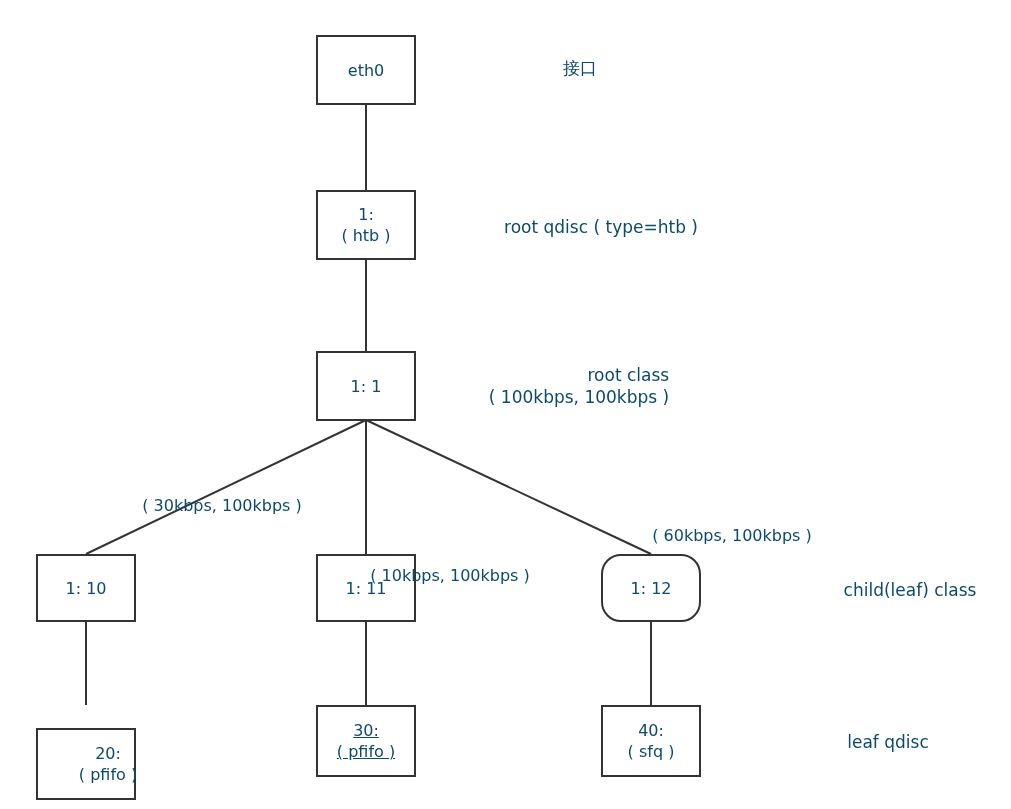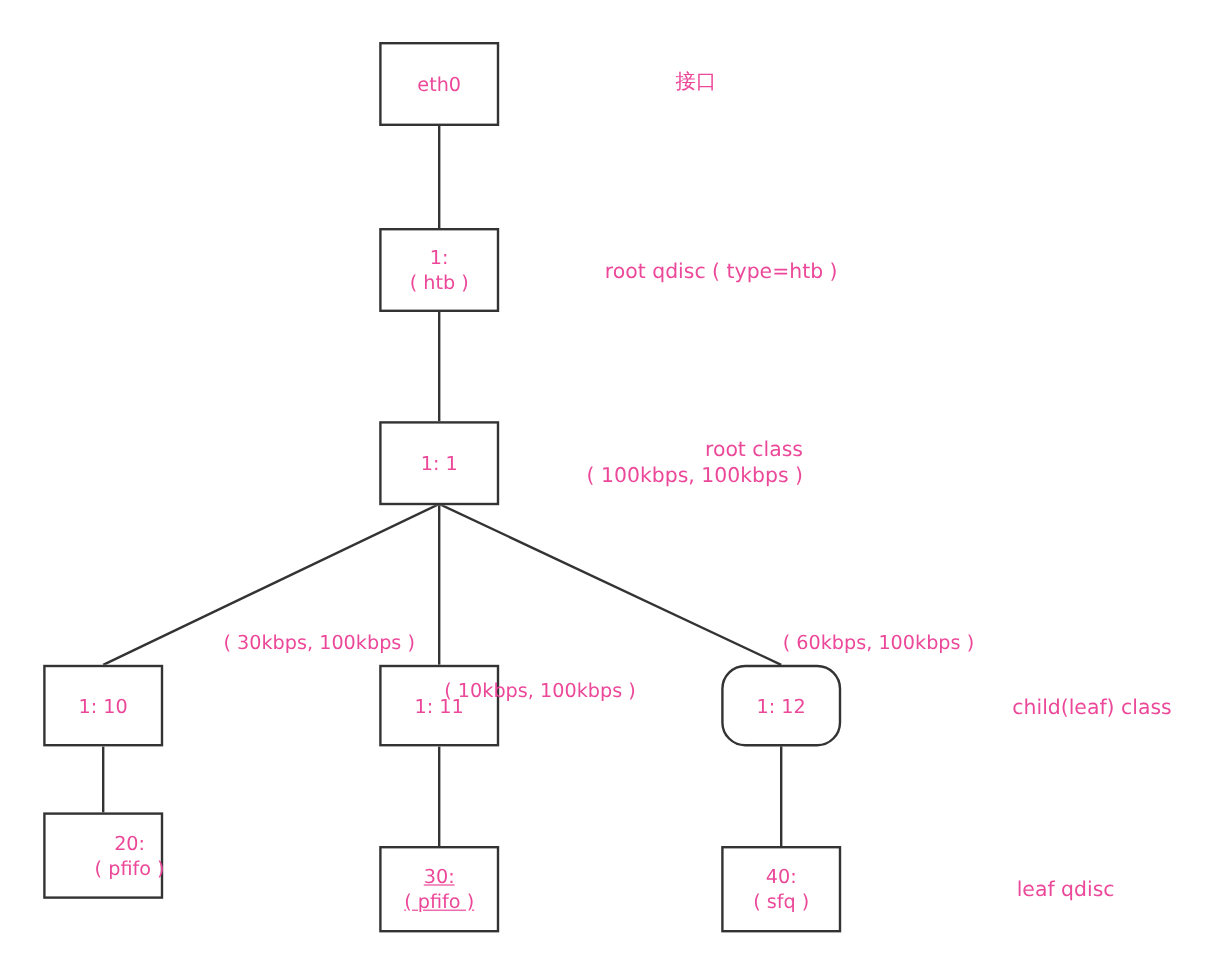--- a/index.html
+++ b/index.html
@@ -6,21 +6,21 @@
     margin: 0;
     padding: 0;
     background: #ffffff;
   }
   #canvas {
     position: relative;
     width: 1011px;
     height: 809px;
     background: #ffffff;
     font-family: "DejaVu Sans", "Liberation Sans", sans-serif;
-    color: #ec4899;
+    color: #0c4a6e;
     overflow: hidden;
   }
   #wires {
     position: absolute;
     left: 0;
     top: 0;
     width: 1011px;
     height: 809px;
     pointer-events: none;
   }
@@ -54,30 +54,30 @@
     font-size: 16px;
     white-space: nowrap;
   }
   
   #node-eth0        { left: 316px; top: 35px;  }
   #node-root-qdisc  { left: 316px; top: 190px; }
   #node-root-class  { left: 316px; top: 351px; }
   #node-class-10    { left: 36px;  top: 554px; height: 68px; justify-content: center; }
   #node-class-11    { left: 316px; top: 554px; height: 68px; align-items: center; }
   #node-class-12    { left: 601px; top: 554px; height: 68px; border-radius: 20px; }
-  #node-qdisc-20    { left: 36px;  top: 677px; padding-left: 44px; }
+  #node-qdisc-20    { left: 36px;  top: 728px; padding-left: 44px; }
   #node-qdisc-30    { left: 316px; top: 705px; text-decoration: underline; }
   #node-qdisc-40    { left: 601px; top: 705px; }
   
   #ann-interface    { left: 580px; top: 57px;  }
   #ann-root-qdisc   { left: 601px; top: 216px; }
   #ann-root-class   { left: 579px; top: 364px; }
   #ann-child-class  { left: 910px; top: 579px; }
   #ann-leaf-qdisc   { left: 888px; top: 731px; }
-  #edge-label-left   { left: 222px; top: 526px; margin-left: 44px; }
+  #edge-label-left   { left: 222px; top: 496px; }
   #edge-label-middle { left: 450px; top: 526px; margin-top: 40px; }
   #edge-label-right  { left: 732px; top: 526px; }
 </style>
 </head>
 <body>
 
 <div id="canvas">
 
   <svg id="wires" viewBox="0 0 1011 809" xmlns="http://www.w3.org/2000/svg">
     <g stroke="#333333" stroke-width="2" fill="none">

